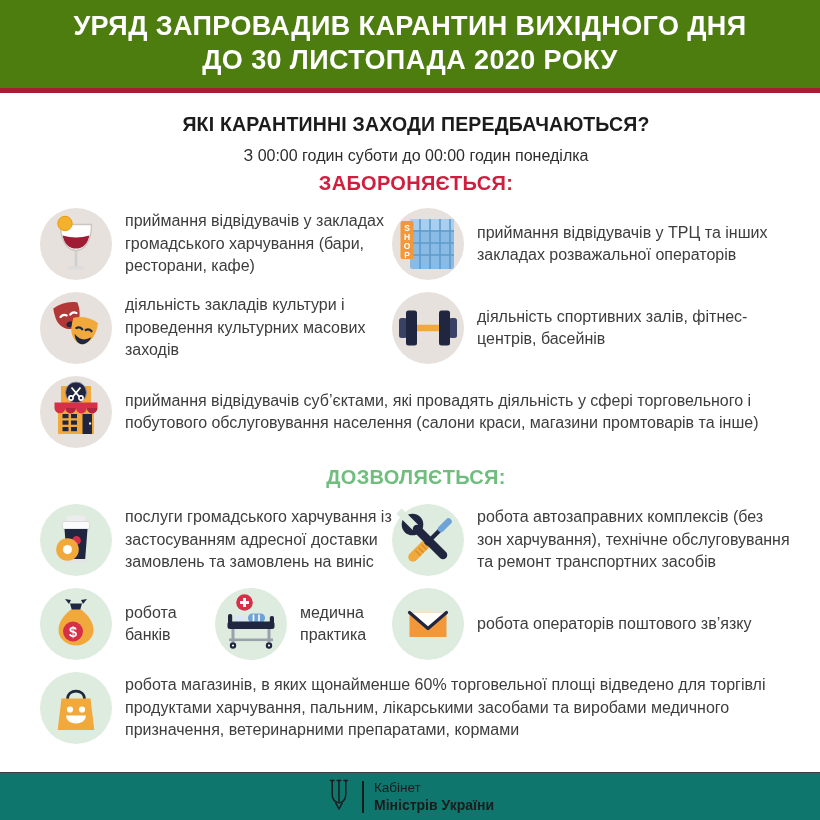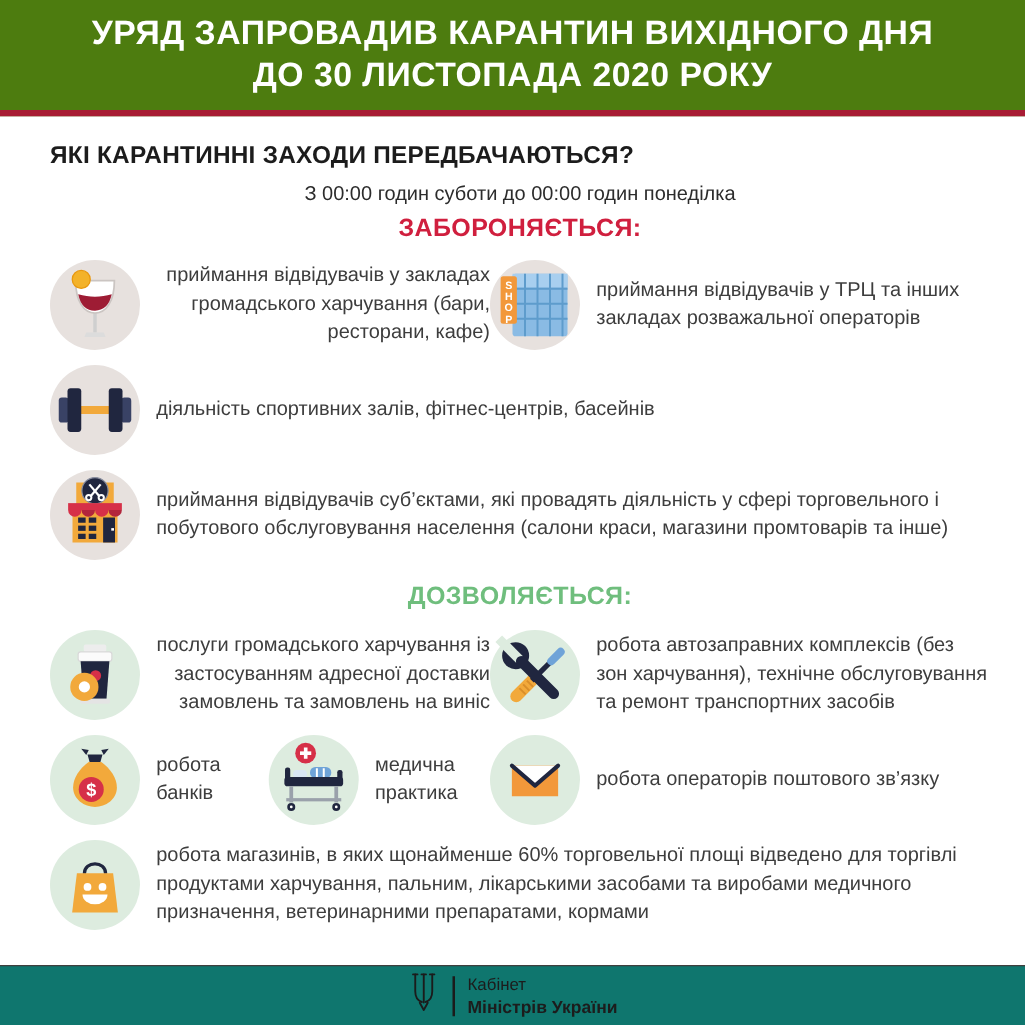--- a/index.html
+++ b/index.html
@@ -4,28 +4,28 @@
 <style>
   html,body{margin:0;padding:0;background:#fff;}
   .page{position:relative;width:820px;height:820px;background:#fff;overflow:hidden;
         font-family:"Liberation Sans",sans-serif;color:#3d3d3d;}
   
   .banner{height:88px;background:#4d7c0f;border-bottom:5px solid #a81c34;
           display:flex;flex-direction:column;justify-content:center;align-items:center;}
   .banner-line{color:#fff;font-weight:bold;font-size:27px;line-height:1.25;letter-spacing:.4px;text-align:center;}
   
   main{padding:0 28px 0 40px;}
-  .q-title{margin:20px 0 11px;font-size:19.5px;font-weight:bold;color:#1c1c1c;letter-spacing:.2px;}
+  .q-title{margin:20px 0 11px;text-align:center;font-size:19.5px;font-weight:bold;color:#1c1c1c;letter-spacing:.2px;}
   .q-sub{margin:5px 0 0;text-align:center;font-size:16px;color:#2c2c2c;}
   .h-red{margin:7px 0 13px;text-align:center;font-size:20px;font-weight:bold;color:#d01f3e;letter-spacing:.3px;}
   .h-green{margin:18px 0 15px;text-align:center;font-size:20px;font-weight:bold;color:#6fbe7d;letter-spacing:.3px;}
   
   .row{display:flex;margin-bottom:12px;}
   .cell{display:flex;align-items:center;gap:13px;}
-  .col-a{width:352px;text-align:right;}
+  .col-a{width:352px;}
   .col-b{flex:1;}
   .cell-sm{width:175px;}
   .cell-sm2{width:177px;}
   .cell p{margin:0;font-size:16px;line-height:1.4;color:#3d3d3d;}
   .full{width:100%;}
   .full p{flex:1;}
   .circ{width:72px;height:72px;border-radius:50%;flex:0 0 72px;
         display:flex;align-items:center;justify-content:center;}
   .beige{background:#e7e1de;}
   .greenbg{background:#ddecdf;}
@@ -77,20 +77,39 @@
             <text x="15" y="32" text-anchor="middle" font-size="8.5" font-weight="bold" fill="#fff" font-family="Liberation Sans, sans-serif">H</text>
             <text x="15" y="41" text-anchor="middle" font-size="8.5" font-weight="bold" fill="#fff" font-family="Liberation Sans, sans-serif">O</text>
             <text x="15" y="50" text-anchor="middle" font-size="8.5" font-weight="bold" fill="#fff" font-family="Liberation Sans, sans-serif">P</text>
           </svg>
         </span>
         <p>приймання відвідувачів у ТРЦ та інших закладах розважальної операторів</p>
       </div>
     </div>
 
     <div class="row">
+      <div class="cell col-a">
+        <span class="circ beige">
+          <svg viewBox="0 0 72 72" width="72" height="72">
+            <g transform="rotate(-14 29 28)">
+              <path d="M16.5 13 c8 -3.5 17 -3.5 25 0 c0.8 7.5 -0.5 14.5 -4.5 19.5 c-3 3.8 -7 5.5 -10.5 4.2 c-5.5 -2 -9.3 -7.2 -10 -13.7 c-0.4 -3.4 -0.4 -6.8 0 -10 Z" fill="#b23737"></path>
+              <path d="M21.5 23 q3.2 -2.4 6.4 0" stroke="#fff" stroke-width="2.2" fill="none" stroke-linecap="round"></path>
+              <path d="M31.5 23 q3.2 -2.4 6.4 0" stroke="#fff" stroke-width="2.2" fill="none" stroke-linecap="round"></path>
+              <ellipse cx="29.5" cy="32.5" rx="4.2" ry="2.8" fill="#20263f"></ellipse>
+            </g>
+            <g transform="rotate(12 43 41)">
+              <path d="M30.5 28 c8 -3.5 17 -3.5 25 0 c0.8 7.5 -0.5 14.5 -4.5 19.5 c-3 3.8 -7 5.5 -10.5 4.2 c-5.5 -2 -9.3 -7.2 -10 -13.7 c-0.4 -3.4 -0.4 -6.8 0 -10 Z" fill="#f2a93b"></path>
+              <path d="M35.5 37.5 q3 -2.2 6 0" stroke="#20263f" stroke-width="2.2" fill="none" stroke-linecap="round"></path>
+              <path d="M45 37.5 q3 -2.2 6 0" stroke="#20263f" stroke-width="2.2" fill="none" stroke-linecap="round"></path>
+              <path d="M35 43.5 q8.5 7.5 17 0 c-1.5 6 -5 8.8 -8.5 8.8 c-3.5 0 -7 -2.8 -8.5 -8.8 Z" fill="#20263f"></path>
+            </g>
+          </svg>
+        </span>
+        <p>діяльність закладів культури і проведення культурних масових заходів</p>
+      </div>
       <div class="cell col-b">
         <span class="circ beige">
           <svg viewBox="0 0 72 72" width="72" height="72">
             <rect x="7" y="26" width="8" height="20" rx="2.5" fill="#394265"></rect>
             <rect x="57" y="26" width="8" height="20" rx="2.5" fill="#394265"></rect>
             <rect x="20" y="32.8" width="32" height="6.4" rx="2" fill="#f2a93b"></rect>
             <rect x="14" y="18.5" width="11" height="35" rx="2.5" fill="#20263f"></rect>
             <rect x="47" y="18.5" width="11" height="35" rx="2.5" fill="#20263f"></rect>
           </svg>
         </span>

